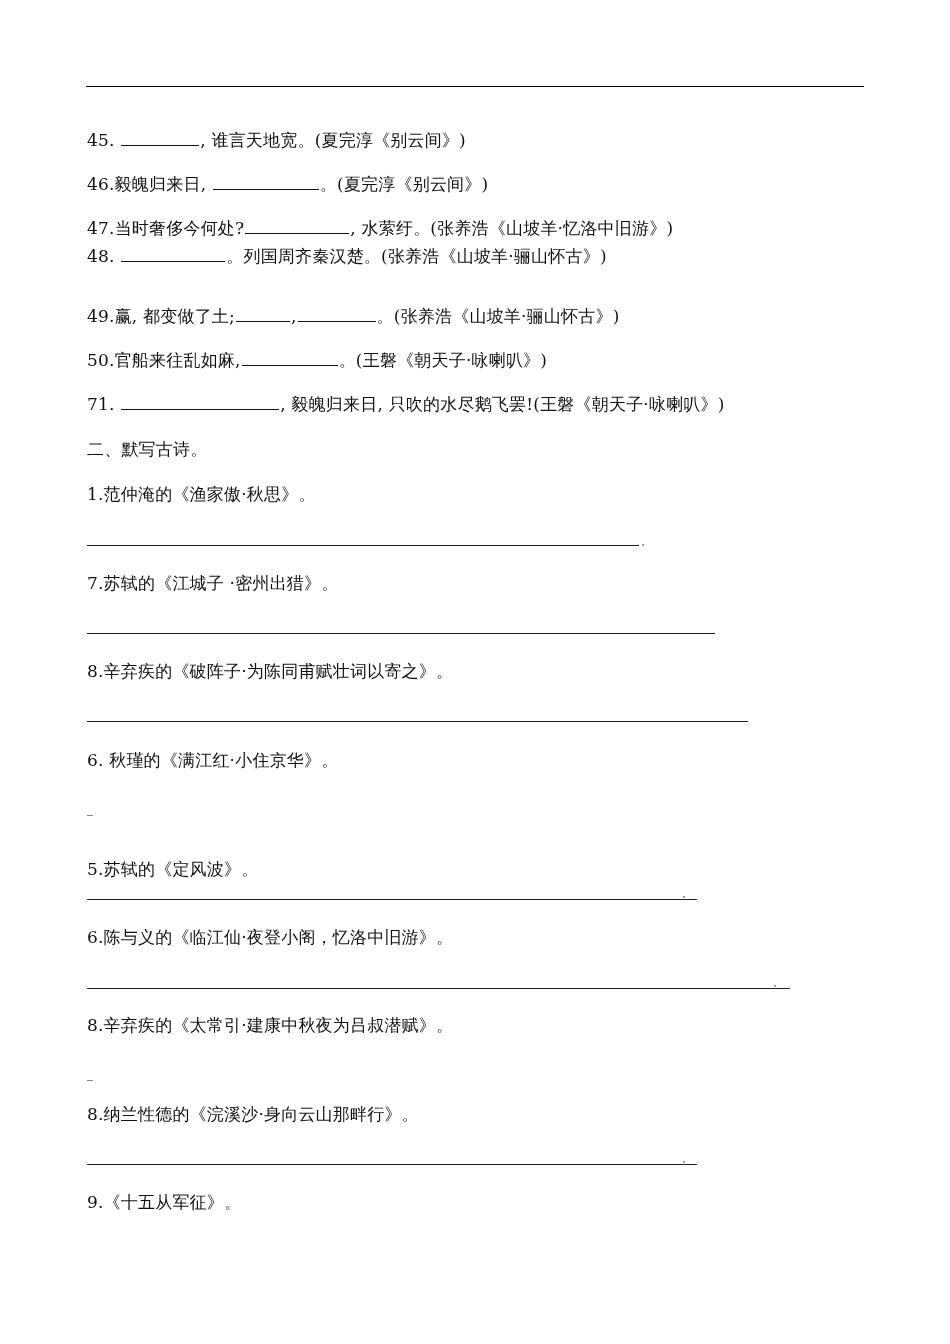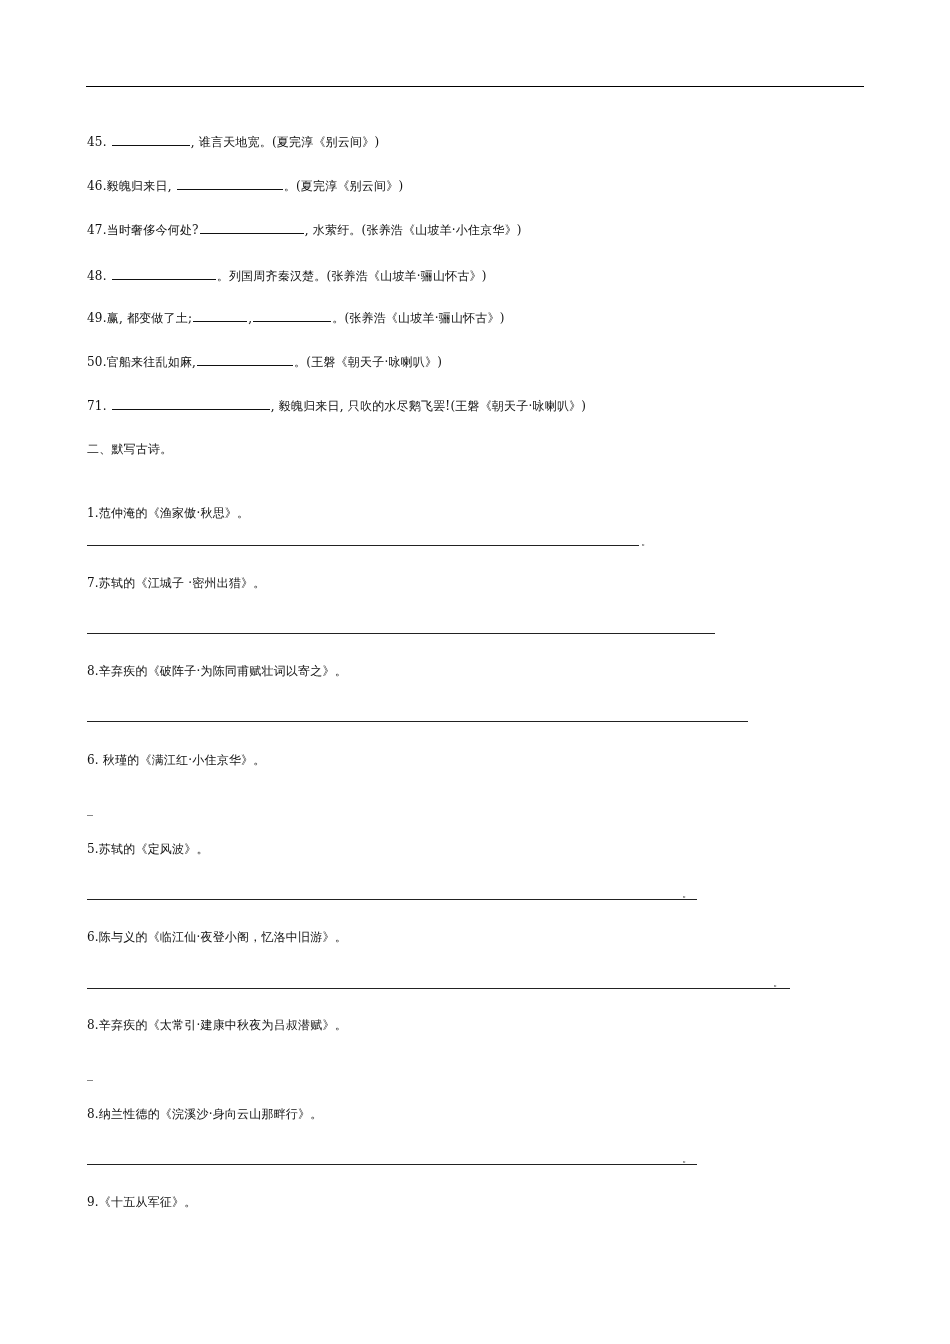--- a/index.html
+++ b/index.html
@@ -7,21 +7,21 @@
     width: 950px; height: 1344px; position: relative; overflow: hidden;
     font-family: "DejaVu Serif", "Liberation Serif", serif;
     color: #111111;
   }
   .header-rule {
     position: absolute; left: 86px; top: 86px; width: 778px; height: 0;
     border-top: 1.5px solid #000000;
   }
   .line {
     position: absolute; left: 87px;
-    font-size: 12px; line-height: 18px; white-space: nowrap;
+    font-size: 17px; line-height: 18px; white-space: nowrap;
     letter-spacing: 0.2px;
   }
   .blank {
     display: inline-block; border-bottom: 1px solid #111111;
     height: 14px; vertical-align: baseline; margin: 0 1px;
   }
   .answer-line {
     position: absolute; left: 87px; height: 0;
     border-top: 1px solid #222222;
   }
@@ -41,57 +41,57 @@
   <span>45.</span>
   <span class="blank" style="width:78px"></span><span>, 谁言天地宽。(夏完淳《别云间》)</span>
 </div>
 
 <div class="line" style="top:175px">
   <span>46.</span><span>毅魄归来日,</span>
   <span class="blank" style="width:106px"></span><span>。(夏完淳《别云间》)</span>
 </div>
 
 <div class="line" style="top:219px">
-  <span>47.</span><span>当时奢侈今何处?</span><span class="blank" style="width:104px"></span><span>, 水萦纡。(张养浩《山坡羊·小住京华》)</span>
+  <span>47.</span><span>当时奢侈今何处?</span><span class="blank" style="width:104px"></span><span>, 水萦纡。(张养浩《山坡羊·忆洛中旧游》)</span>
 </div>
 
-<div class="line" style="top:265px">
+<div class="line" style="top:247px">
   <span>48.</span>
   <span class="blank" style="width:104px"></span><span>。列国周齐秦汉楚。(张养浩《山坡羊·骊山怀古》)</span>
 </div>
 
 <div class="line" style="top:307px">
   <span>49.</span><span>赢, 都变做了土;</span><span class="blank" style="width:54px"></span><span>,</span><span class="blank" style="width:78px"></span><span>。(张养浩《山坡羊·骊山怀古》)</span>
 </div>
 
 <div class="line" style="top:351px">
   <span>50.</span><span>官船来往乱如麻,</span><span class="blank" style="width:96px"></span><span>。(王磐《朝天子·咏喇叭》)</span>
 </div>
 
 <div class="line" style="top:395px">
   <span>71.</span>
   <span class="blank" style="width:158px"></span><span>, 毅魄归来日, 只吹的水尽鹅飞罢!(王磐《朝天子·咏喇叭》)</span>
 </div>
 
 <div class="line" style="top:440px">二、默写古诗。</div>
 
-<div class="line" style="top:504px">1.范仲淹的《渔家傲·秋思》。</div>
+<div class="line" style="top:485px">1.范仲淹的《渔家傲·秋思》。</div>
 <div class="answer-line" style="top:545px; width:552px"></div>
 <div class="answer-end" style="left:641px; top:537px">。</div>
 
 <div class="line" style="top:574px">7.苏轼的《江城子 ·密州出猎》。</div>
 <div class="answer-line" style="top:633px; width:628px"></div>
 
 <div class="line" style="top:662px">8.辛弃疾的《破阵子·为陈同甫赋壮词以寄之》。</div>
 <div class="answer-line" style="top:721px; width:661px"></div>
 
 <div class="line" style="top:751px">6. 秋瑾的《满江红·小住京华》。</div>
 <div class="dash" style="top:803px">_</div>
 
-<div class="line" style="top:840px">5.苏轼的《定风波》。</div>
+<div class="line" style="top:860px">5.苏轼的《定风波》。</div>
 <div class="answer-line" style="top:899px; width:610px"></div>
 <div class="answer-end" style="left:682px; top:889px">。</div>
 
 <div class="line" style="top:928px">6.陈与义的《临江仙·夜登小阁，忆洛中旧游》。</div>
 <div class="answer-line" style="top:988px; width:703px"></div>
 <div class="answer-end" style="left:773px; top:978px">。</div>
 
 <div class="line" style="top:1016px">8.辛弃疾的《太常引·建康中秋夜为吕叔潜赋》。</div>
 <div class="dash" style="top:1068px">_</div>
 

